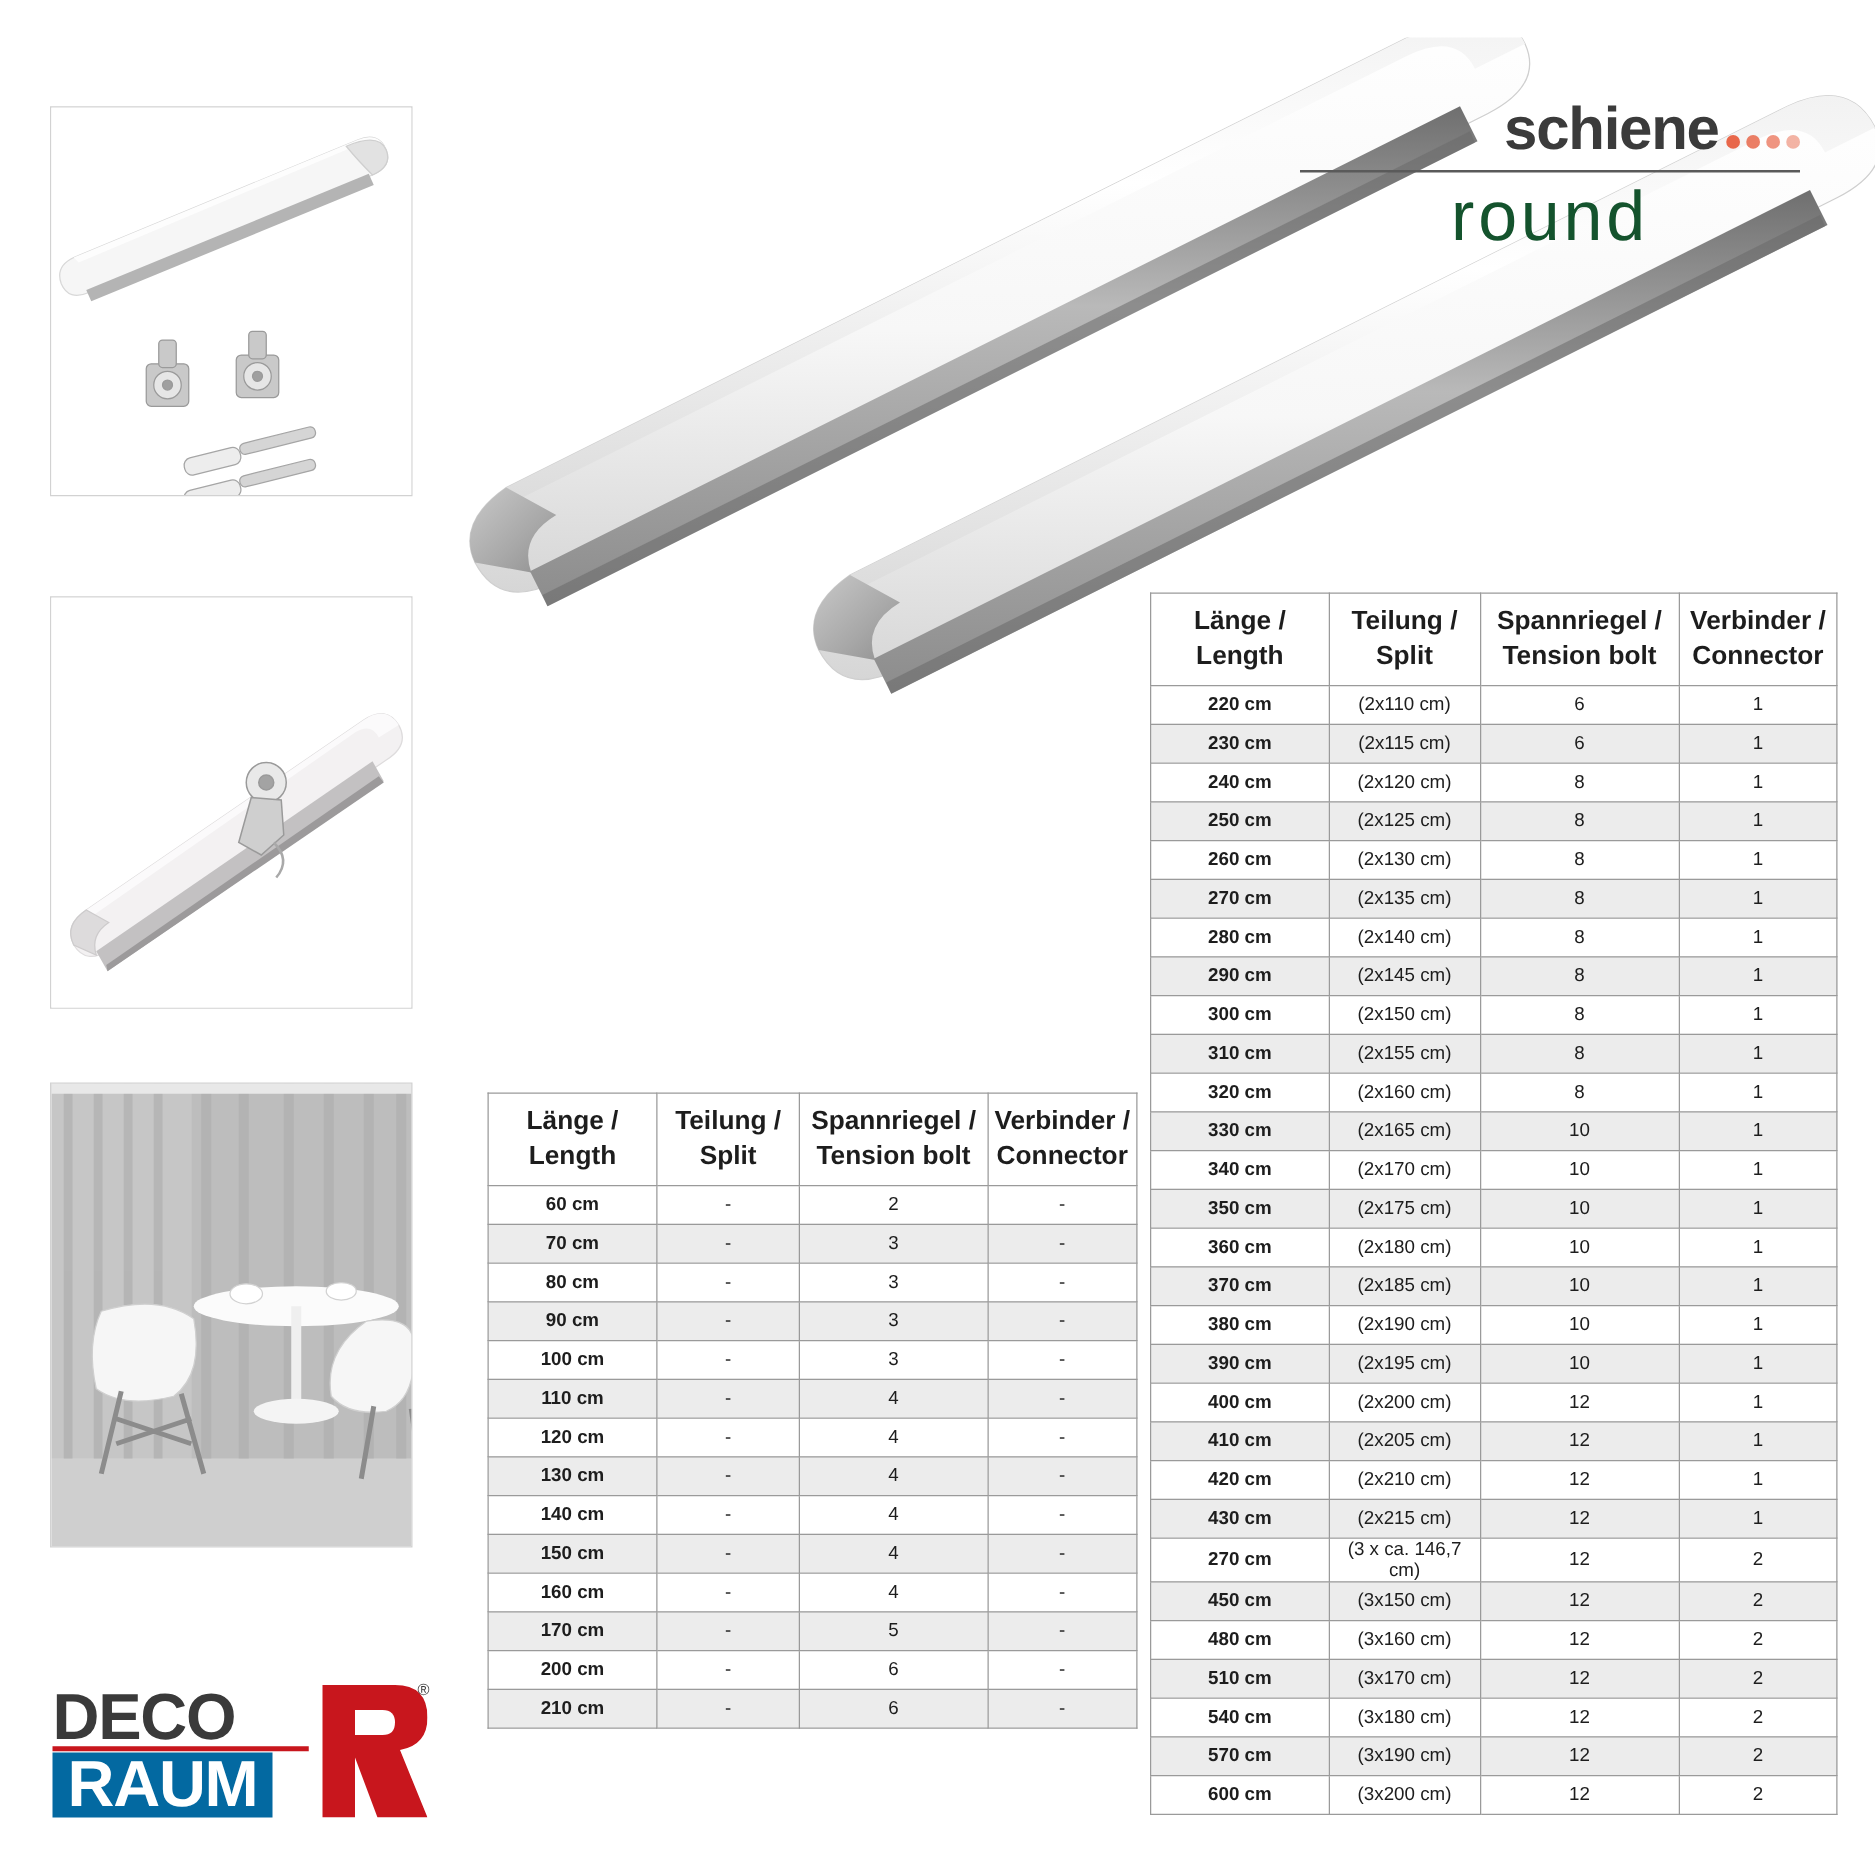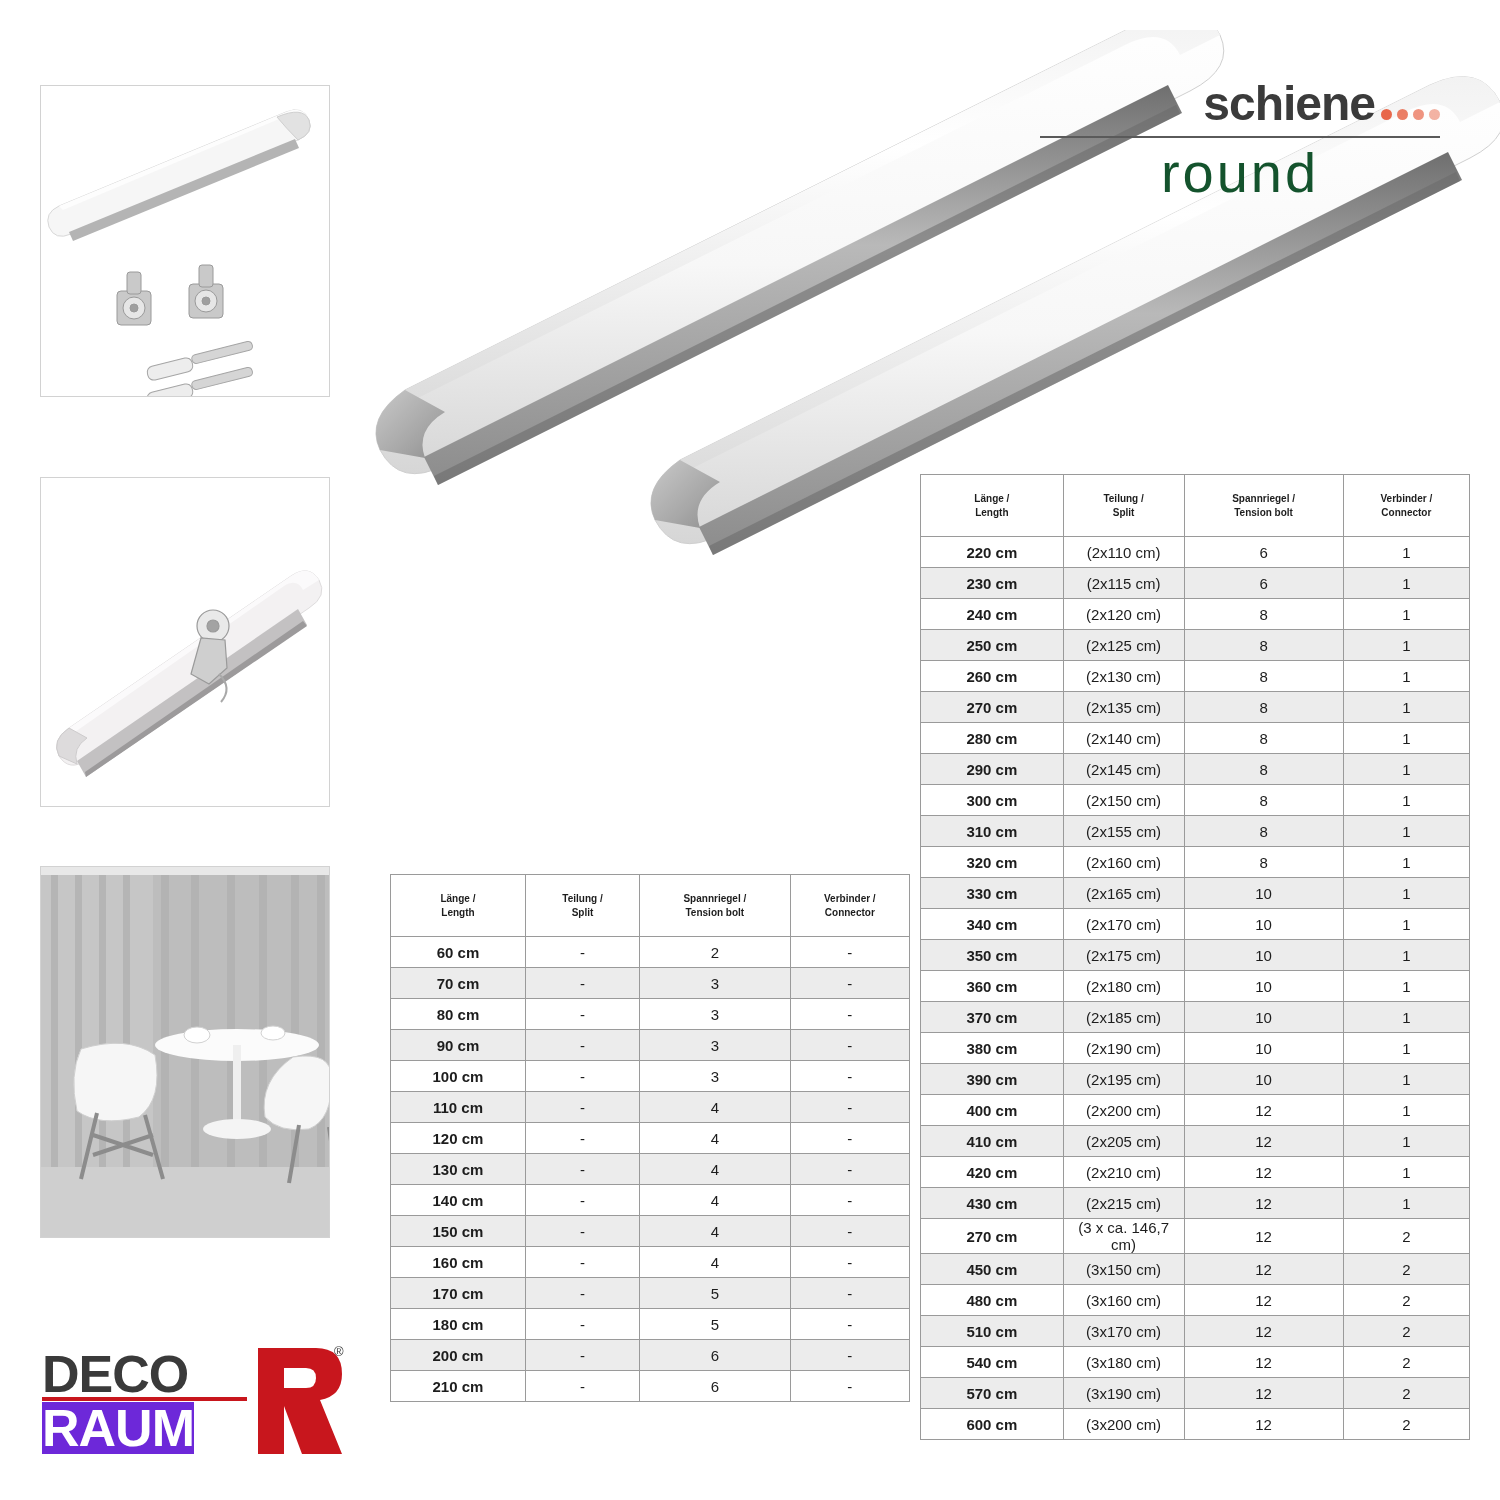--- a/index.html
+++ b/index.html
@@ -107,22 +107,22 @@
     color: #3a3a3a;
     letter-spacing: -1px;
   }
   .dr-raum {
     position: absolute;
     left: 0; top: 62px;
     font-weight: bold;
     font-size: 52px;
     line-height: 52px;
     color: #ffffff;
-    background: #6d28d9;
-    padding: 0 0;
+    background: #0369a1;
+    padding: 0 12px;
     letter-spacing: -1px;
   }
   .dr-bar {
     position: absolute;
     left: 0; top: 57px;
     width: 205px; height: 4px;
     background: #c8161d;
   }
   .dr-mark {
     position: absolute;
@@ -152,21 +152,21 @@
     text-align: center;
     padding: 0;
     height: 31px;
     box-sizing: border-box;
     font-weight: normal;
   }
   table.spec thead th {
     font-weight: bold;
     height: 62px;
     line-height: 1.35;
-    font-size: 10px;
+    font-size: 21px;
     padding: 8px 4px;
     vertical-align: middle;
     margin-top: 48px;
   }
   table.spec tbody tr:nth-child(even) { background: #ececec; }
   table.spec tbody tr:nth-child(odd)  { background: #ffffff; }
   table.spec tbody td.len { font-weight: bold; }
 
   #table-short col.c1, #table-long col.c1 { width: 26%; }
   #table-short col.c2, #table-long col.c2 { width: 22%; }
@@ -418,26 +418,20 @@
         <td>4</td>
         <td>-</td>
       </tr>
       <tr>
         <td class="len">170 cm</td>
         <td>-</td>
         <td>5</td>
         <td>-</td>
       </tr>
       <tr>
-        <td class="len">180 cm</td>
-        <td>-</td>
-        <td>5</td>
-        <td>-</td>
-      </tr>
-      <tr>
         <td class="len">200 cm</td>
         <td>-</td>
         <td>6</td>
         <td>-</td>
       </tr>
       <tr>
         <td class="len">210 cm</td>
         <td>-</td>
         <td>6</td>
         <td>-</td>

